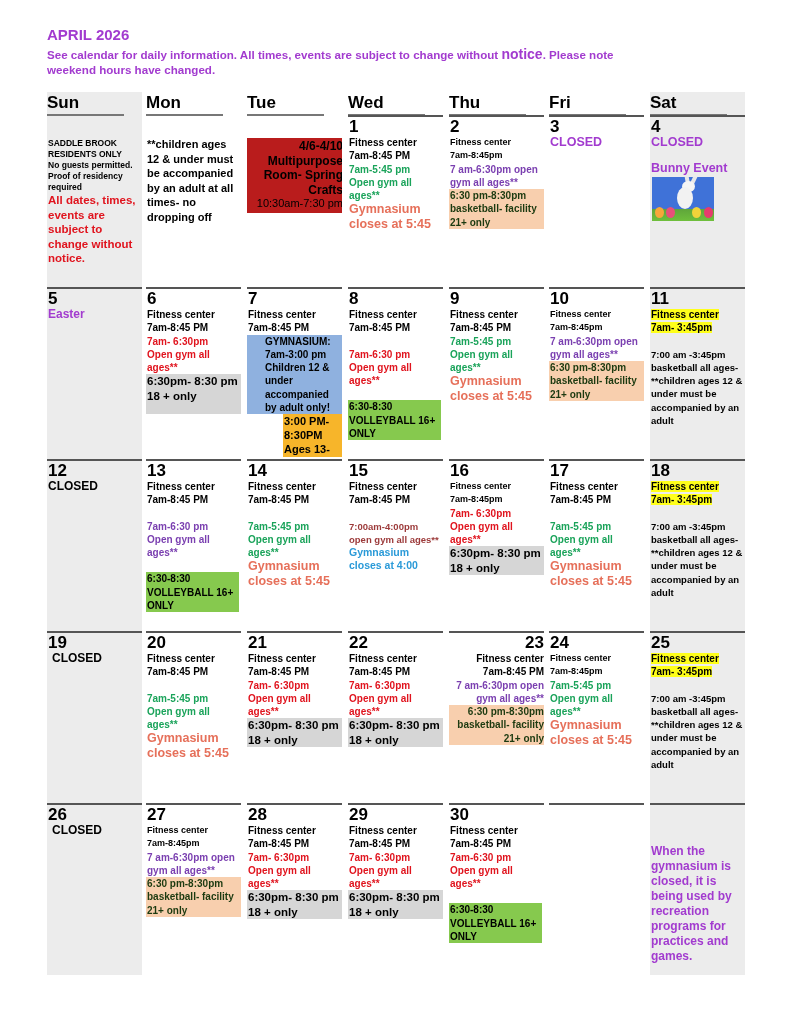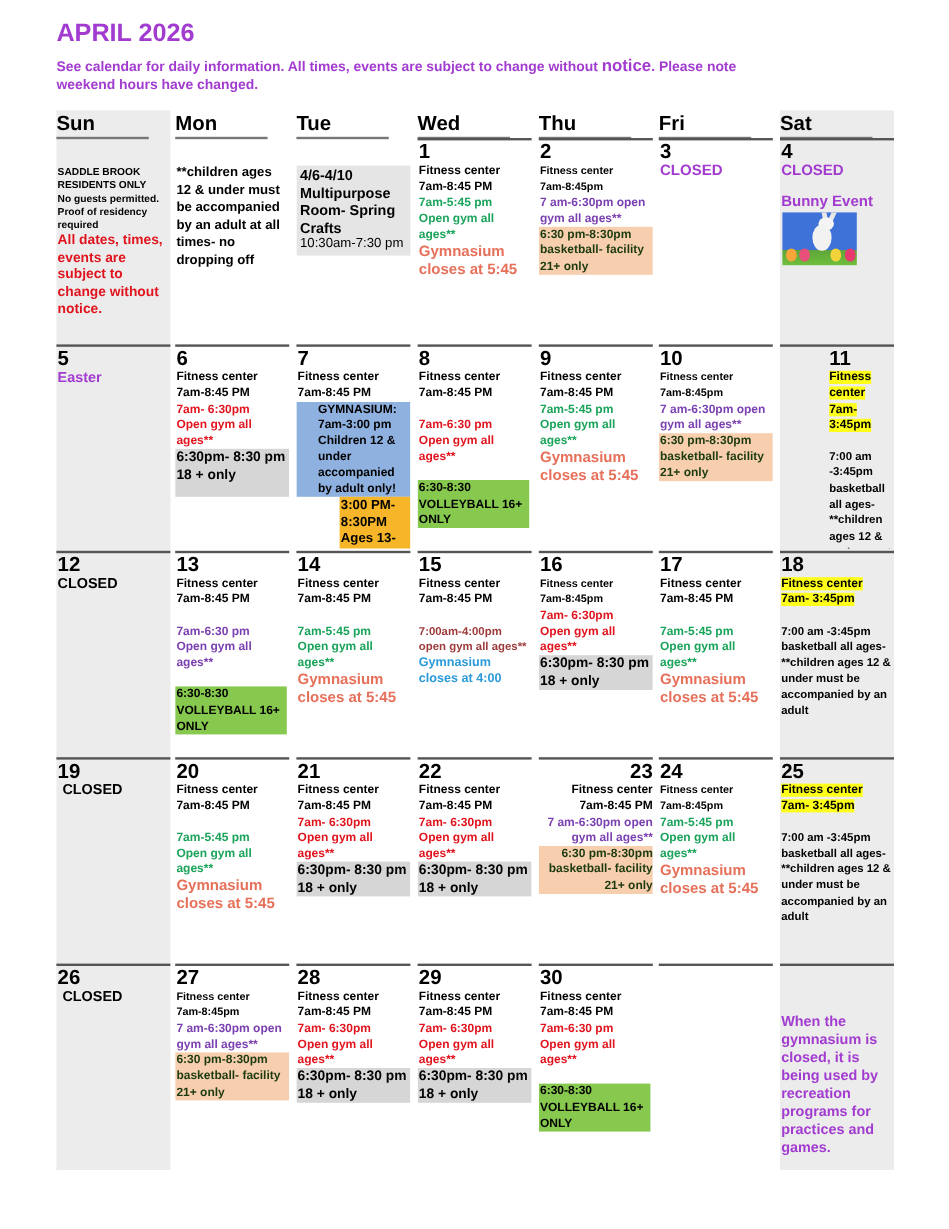--- a/index.html
+++ b/index.html
@@ -1,17 +1,17 @@
 <!DOCTYPE html>
 <html><head>
 <meta charset="utf-8">
 <style>
   html, body { margin:0; padding:0; background:#ffffff; }
   body { width:791px; height:1024px; position:relative; overflow:hidden; font-family:"Liberation Sans", sans-serif; }
-  .title { position:absolute; left:47px; top:16px; font-size:21px; font-weight:bold; color:#a23bcf; }
+  .title { position:absolute; left:47px; top:26px; font-size:15px; font-weight:bold; color:#a23bcf; }
   .subtitle { position:absolute; left:47px; top:47px; width:600px; font-size:11.6px; line-height:15px; font-weight:bold; color:#a23bcf; }
   .subtitle .big { font-size:14px; }
   .grid { position:absolute; left:47px; top:92px; }
   .col { position:absolute; width:95px; }
   .hdr { position:absolute; top:0; height:22px; width:77px; font-size:17px; font-weight:bold; color:#000; border-bottom:2px solid #777; line-height:22px; }
   .shade { background:#ececec; }
   .cell { position:absolute; width:95px; height:170px; border-top:2px solid #555; box-sizing:border-box; overflow:hidden; }
   .num { font-size:17px; font-weight:bold; color:#000; line-height:19px; padding-left:1px; }
   .t { font-size:10px; font-weight:bold; line-height:13.3px; color:#000; padding-left:1px; }
   .t.sm { font-size:9px; }
@@ -19,21 +19,21 @@
   .c-red { color:#e0141e; }
   .c-green { color:#1aa35a; }
   .c-purple { color:#7a3fb0; }
   .c-violet { color:#a23bcf; }
   .c-salmon { color:#e6705a; }
   .c-brown { color:#9c3a3a; }
   .c-blue { color:#2a9ad8; }
   .b-gray { background:#d6d6d6; }
   .b-peach { background:#f8cfae; }
   .b-green { background:#86c94e; }
-  .b-lav { background:#e5e5e5; }
+  .b-lav { background:#b91c1c;text-align:right; }
   .b-blue { background:#8fb1df; }
   .b-orange { background:#f7b52a; }
   .b-yellow { background:#ffff1a; display:inline; }
   .gap { height:13px; }
   .bunny { width:62px; height:44px; margin-top:1px; margin-left:2px; background:linear-gradient(#3f72d8 0%, #3f72d8 72%, #5ea53a 72%, #6fbf3c 100%); position:relative; overflow:hidden; }
   .bunny .body { position:absolute; left:25px; top:10px; width:16px; height:22px; background:#f2f2f2; border-radius:50%; }
   .bunny .head { position:absolute; left:30px; top:4px; width:13px; height:11px; background:#f5f5f5; border-radius:50%; }
   .bunny .ear1 { position:absolute; left:33px; top:-4px; width:4px; height:11px; background:#e8e8e8; border-radius:3px; transform:rotate(-10deg); }
   .bunny .ear2 { position:absolute; left:40px; top:-3px; width:4px; height:11px; background:#e8e8e8; border-radius:3px; transform:rotate(25deg); }
   .bunny .egg { position:absolute; bottom:3px; width:9px; height:11px; border-radius:50%; }
@@ -147,21 +147,21 @@
     <div class="t c-green">Open gym all ages**</div>
     <div class="t c-salmon big2">Gymnasium closes at 5:45</div>
   </div>
   <div class="cell" style="left:502px;top:195px;">
     <div class="num">10</div>
     <div class="t sm">Fitness center</div>
     <div class="t sm">7am-8:45pm</div>
     <div class="t c-purple">7 am-6:30pm open gym all ages**</div>
     <div class="t b-peach" style="color:#1c3a10;">6:30 pm-8:30pm basketball- facility 21+ only</div>
   </div>
-  <div class="cell" style="left:603px;top:195px;padding-left:40px;">
+  <div class="cell" style="left:603px;top:195px;">
     <div class="num">11</div>
     <div class="t"><span class="b-yellow">Fitness center</span></div>
     <div class="t"><span class="b-yellow">7am- 3:45pm</span></div>
     <div class="gap"></div>
     <div class="t" style="font-size:9.5px;">7:00 am -3:45pm basketball all ages- **children ages 12 &amp; under must be accompanied by an adult</div>
   </div>
 
   <div class="cell" style="left:0;top:367px;">
     <div class="num">12</div>
     <div class="t" style="font-size:12px;">CLOSED</div>

